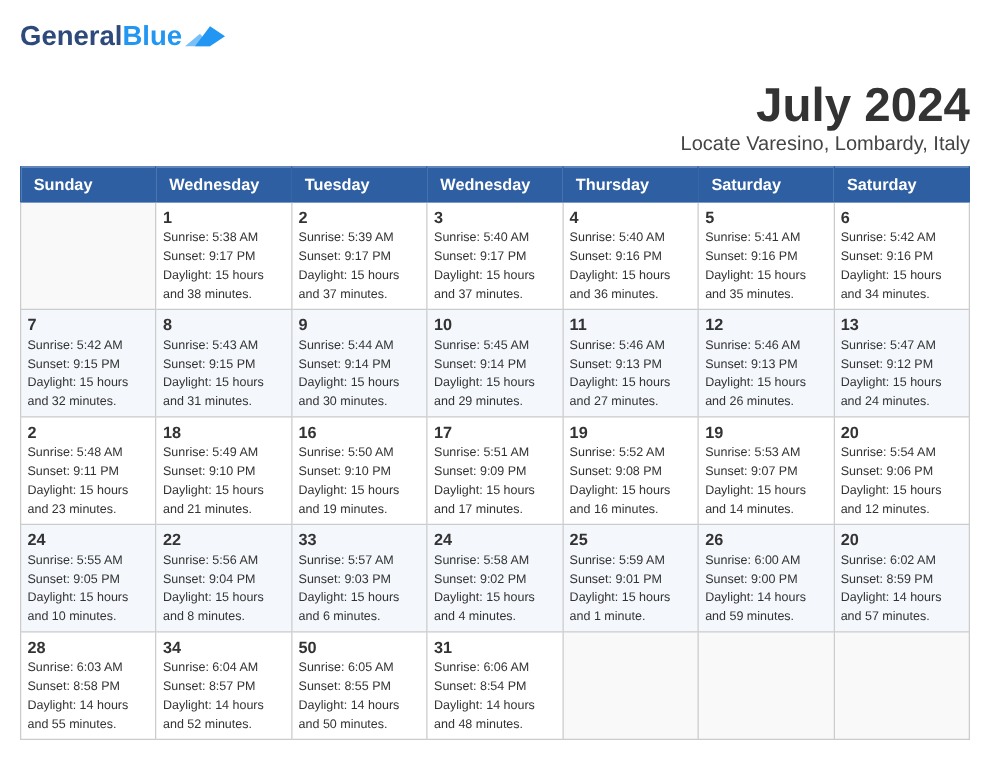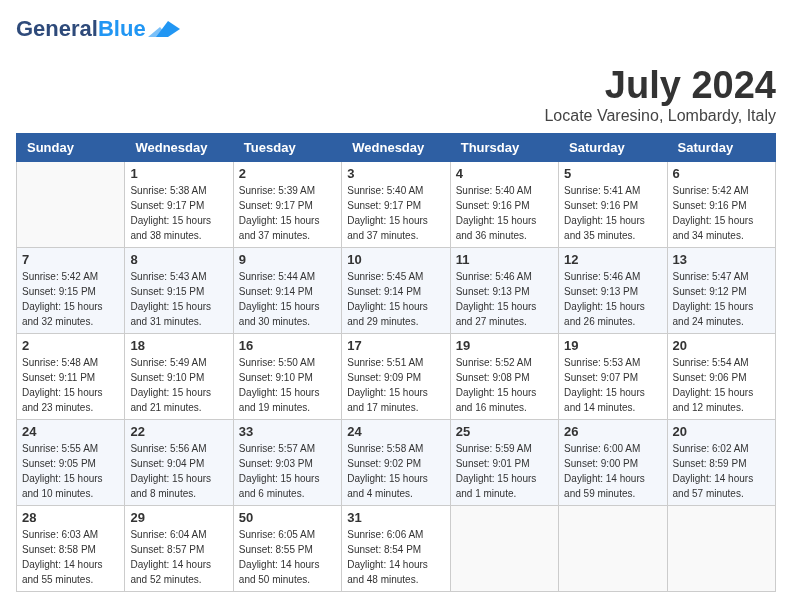--- a/index.html
+++ b/index.html
@@ -228,21 +228,21 @@
           <span class="day-number">20</span>
           <div class="day-info">Sunrise: 6:02 AM<br>Sunset: 8:59 PM<br>Daylight: 14 hours and 57 minutes.</div>
         </td>
       </tr>
       <tr>
         <td>
           <span class="day-number">28</span>
           <div class="day-info">Sunrise: 6:03 AM<br>Sunset: 8:58 PM<br>Daylight: 14 hours and 55 minutes.</div>
         </td>
         <td>
-          <span class="day-number">29</span>
+          <span class="day-number">34</span>
           <div class="day-info">Sunrise: 6:04 AM<br>Sunset: 8:57 PM<br>Daylight: 14 hours and 52 minutes.</div>
         </td>
         <td>
           <span class="day-number">50</span>
           <div class="day-info">Sunrise: 6:05 AM<br>Sunset: 8:55 PM<br>Daylight: 14 hours and 50 minutes.</div>
         </td>
         <td>
           <span class="day-number">31</span>
           <div class="day-info">Sunrise: 6:06 AM<br>Sunset: 8:54 PM<br>Daylight: 14 hours and 48 minutes.</div>
         </td>

